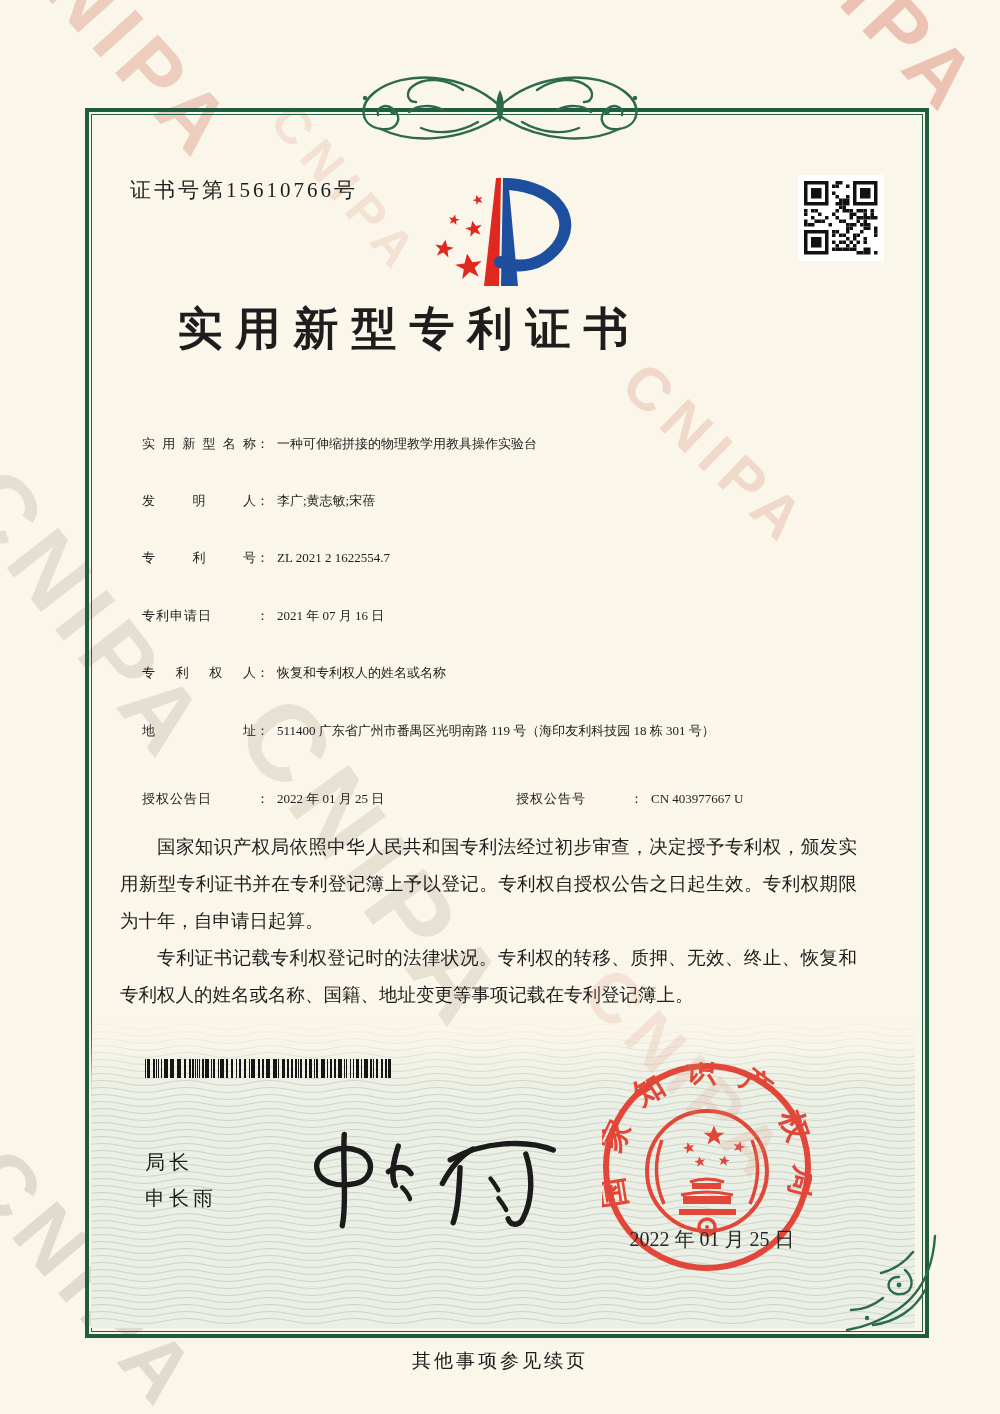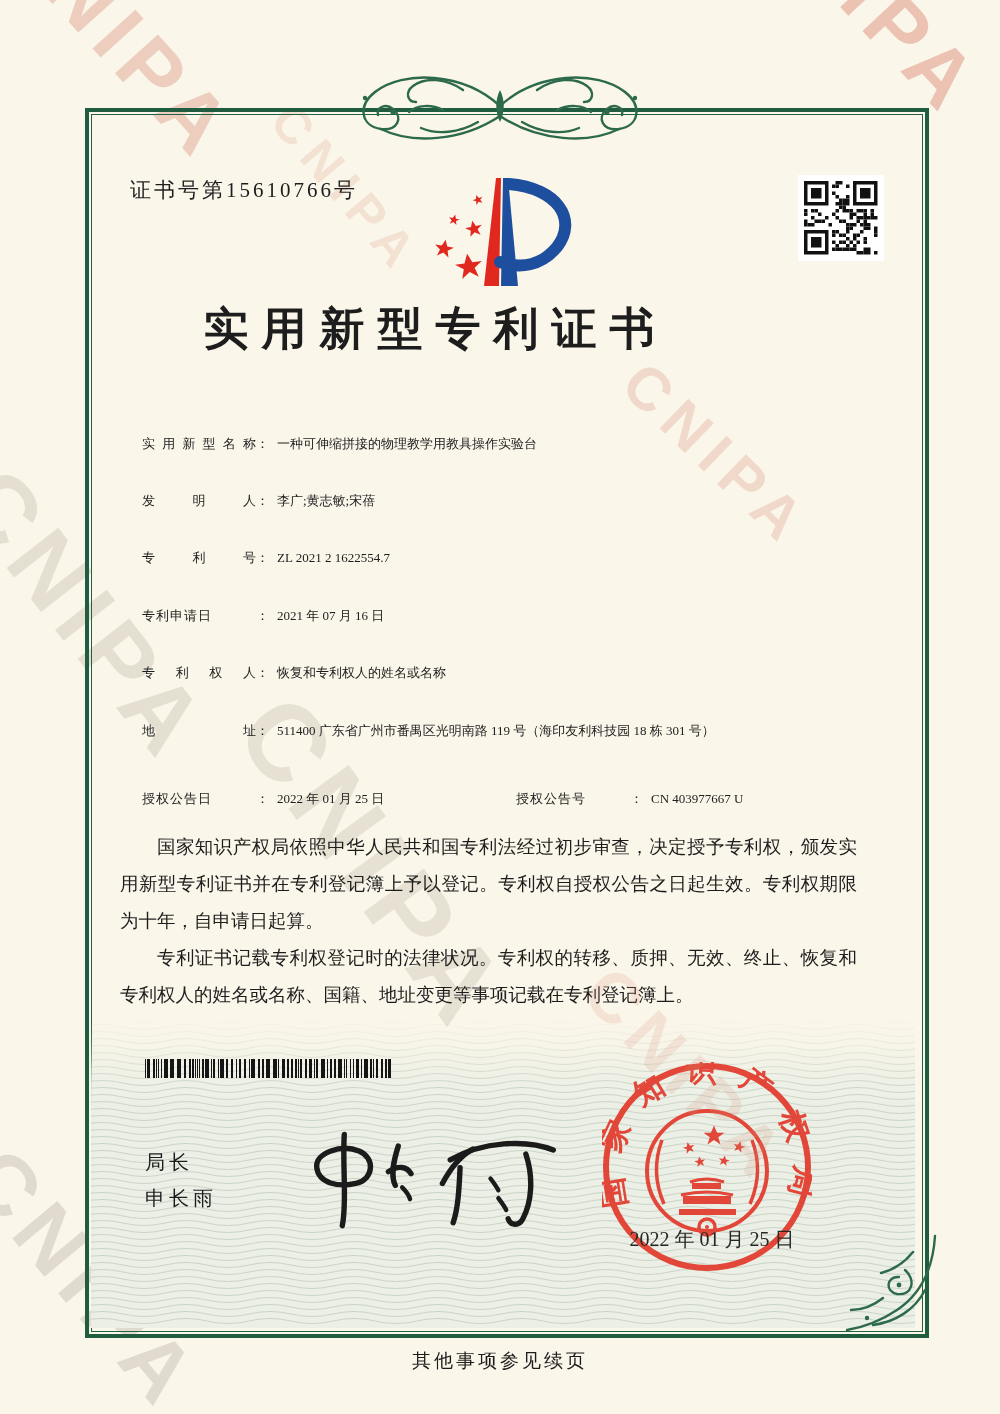--- a/index.html
+++ b/index.html
@@ -17,21 +17,21 @@
   .wm7{left:-70px;top:1230px;font-size:85px;transform:rotate(50deg);color:rgba(158,148,132,.28);}
   .wm8{left:555px;top:1035px;font-size:70px;transform:rotate(47deg);color:rgba(214,145,120,.18);z-index:5;}
   
   .frame{position:absolute;left:85px;top:108px;width:836px;height:1222px;
          border:4px solid #1f5c40;z-index:2;}
   .frame-inner{position:absolute;left:2px;top:2px;right:2px;bottom:2px;border:1px solid #236047;}
   .content{position:absolute;left:0;top:0;width:1000px;height:1414px;z-index:3;}
   .certno{position:absolute;left:130px;top:176px;font-size:21px;letter-spacing:3px;}
   .logo{position:absolute;left:428px;top:174px;width:146px;height:116px;}
   .qr{position:absolute;left:798px;top:175px;width:80px;height:80px;background:#fff;padding:3px;}
-  .title{position:absolute;left:97px;top:299px;width:664px;text-align:center;
+  .title{position:absolute;left:71px;top:299px;width:664px;text-align:center;
          font-size:45px;font-weight:bold;letter-spacing:13px;text-indent:13px;}
   .frow{position:absolute;left:142px;display:flex;font-size:13px;align-items:center;}
   .flabel{width:114px;text-align:justify;text-align-last:justify;flex:none;}
   .flabel5{width:114px;flex:none;letter-spacing:1px;}
   .fcolon{width:21px;flex:none;}
   .fval{max-width:490px;line-height:29px;}
   .body-text{position:absolute;left:120px;top:829px;width:737px;font-size:18.5px;line-height:37px;
              text-align:justify;}
   .body-text p{margin:0;text-indent:2em;}
   .gband{position:absolute;left:91px;top:1015px;width:824px;height:313px;z-index:2;

